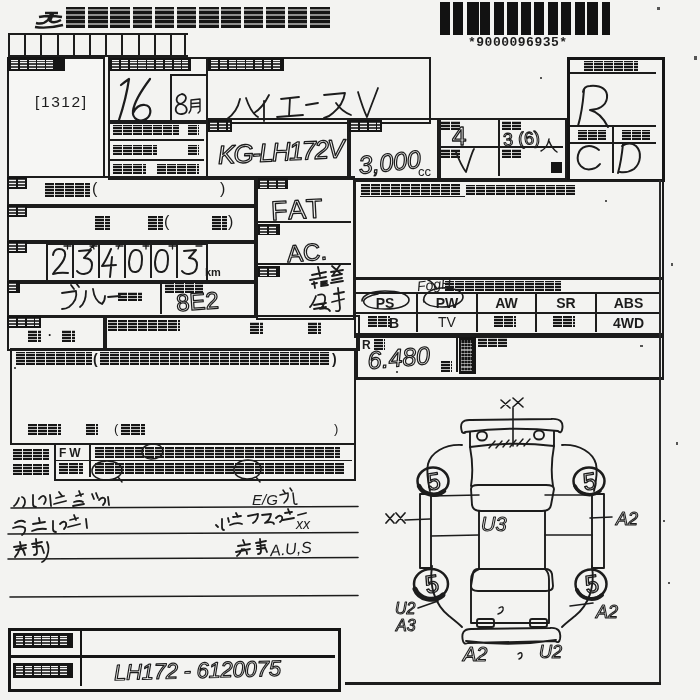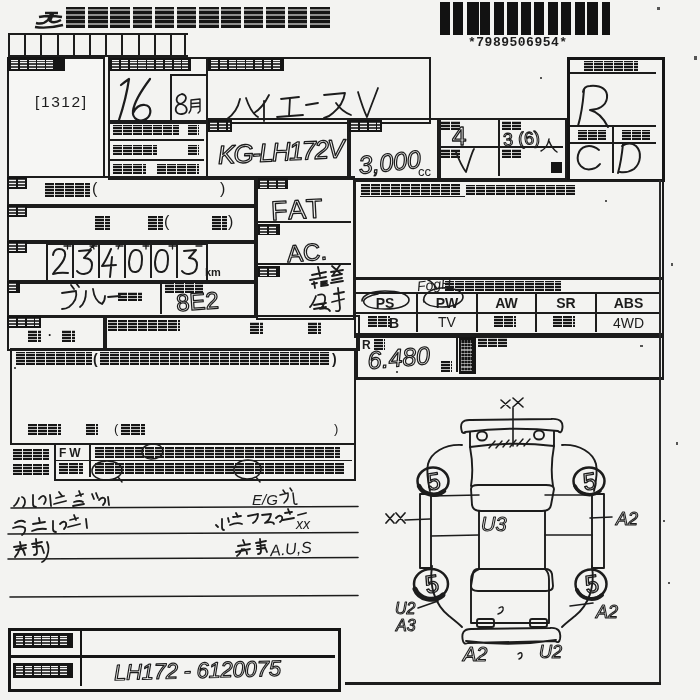--- a/index.html
+++ b/index.html
@@ -39,21 +39,21 @@
   <div class="a" style="left:127.6px;top:0;width:2px;height:20px;background:#1c1c1c"></div>
   <div class="a" style="left:143.8px;top:0;width:2px;height:20px;background:#1c1c1c"></div>
   <div class="a" style="left:160px;top:0;width:2px;height:20px;background:#1c1c1c"></div>
   <div class="a" style="left:174px;top:0;width:2px;height:20px;background:#1c1c1c"></div>
 </div>
 
 <div class="a" style="left:440px;top:2px;width:170px;height:33px;background:
   repeating-linear-gradient(90deg,#121212 0 10px,rgba(0,0,0,0) 10px 13.5px),
   repeating-linear-gradient(90deg,rgba(0,0,0,0) 0 30px,#121212 30px 39px);"></div>
 
-<div class="txt" style="left:468px;top:35px;width:116px;font-family:'Liberation Mono',monospace;font-weight:bold;font-size:13px;letter-spacing:0.5px;">*7989506954*</div>
+<div class="txt" style="left:468px;top:35px;width:116px;font-family:'Liberation Mono',monospace;font-weight:bold;font-size:13px;letter-spacing:0.5px;">*9000096935*</div>
 
 <div class="bx" style="left:7px;top:57px;width:94px;height:117px;background:#f6f6f4"></div>
 <div class="tag" style="left:7px;top:57px;width:58px;height:14px"></div>
 <div class="jw" style="left:11px;top:60px;width:42px;height:9px"></div>
 
 <div class="txt" style="left:35px;top:93px;font-size:15.5px;letter-spacing:1.6px;">[1312]</div>
 
 
 <div class="bx" style="left:108px;top:57px;width:96px;height:63px"></div>
 <div class="tag" style="left:109px;top:58px;width:82px;height:13px"></div>
@@ -132,21 +132,21 @@
 <div class="txt" style="left:418px;top:295px;width:58px;text-align:center;font-size:14px;font-weight:bold;">PW</div>
 <div class="txt" style="left:478px;top:295px;width:57px;text-align:center;font-size:14px;font-weight:bold;">AW</div>
 <div class="txt" style="left:537px;top:295px;width:58px;text-align:center;font-size:14px;font-weight:bold;">SR</div>
 <div class="txt" style="left:597px;top:295px;width:63px;text-align:center;font-size:14px;font-weight:bold;">ABS</div>
 
 <div class="j" style="left:368px;top:316px;width:22px;height:11px"></div>
 <div class="txt" style="left:389px;top:315px;font-size:14px;font-weight:bold;">B</div>
 <div class="txt" style="left:418px;top:314px;width:58px;text-align:center;font-size:14px;font-weight:normal;">TV</div>
 <div class="j" style="left:494px;top:316px;width:22px;height:11px"></div>
 <div class="j" style="left:553px;top:316px;width:22px;height:11px"></div>
-<div class="txt" style="left:597px;top:315px;width:63px;text-align:center;font-size:14px;font-weight:normal;">4WD</div>
+<div class="txt" style="left:597px;top:315px;width:63px;text-align:center;font-size:14px;font-weight:bold;">4WD</div>
 
 <div class="bx" style="left:356px;top:333px;width:304px;height:41px;border-width:3px 2px 3px 2px"></div>
 <div class="a" style="left:456px;top:335px;width:2px;height:37px;background:#1c1c1c"></div>
 
 <div class="txt" style="left:362px;top:338px;font-size:12px;font-weight:bold;">R</div>
 <div class="j" style="left:374px;top:339px;width:11px;height:11px"></div>
 
 <div class="j" style="left:441px;top:361px;width:11px;height:11px"></div>
 
 <div class="tag" style="left:459px;top:337px;width:17px;height:37px"></div>

